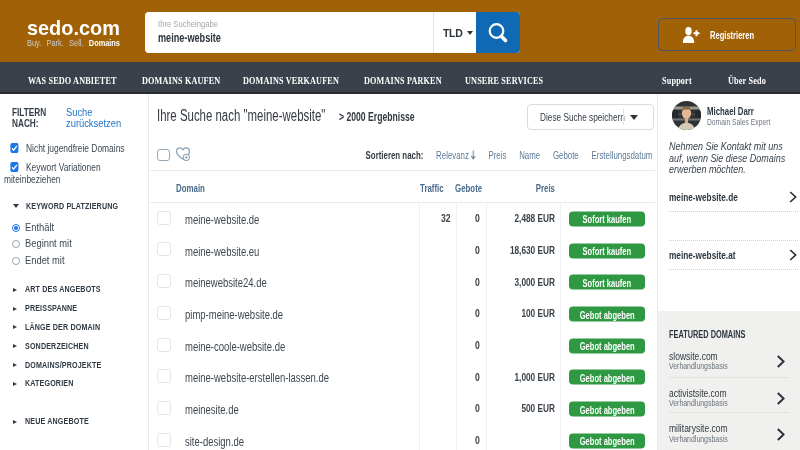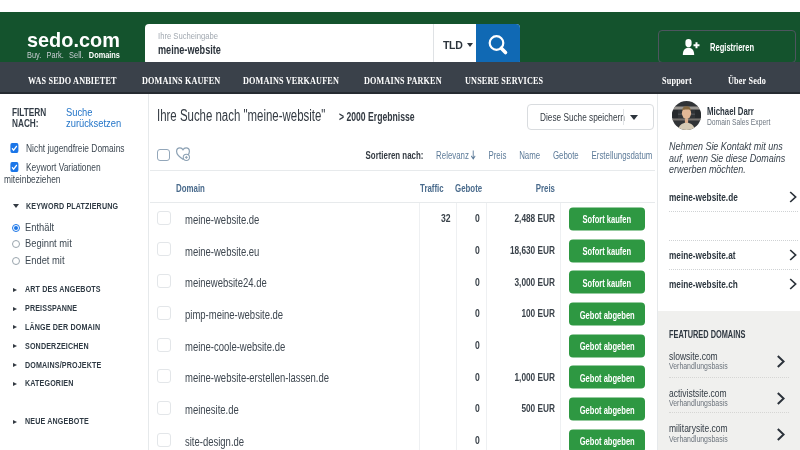--- a/index.html
+++ b/index.html
@@ -1,20 +1,20 @@
 <!DOCTYPE html>
 <html><head>
 <meta charset="utf-8">
 <style>
   * { margin:0; padding:0; box-sizing:border-box; }
   body { font-family:"Liberation Sans", sans-serif; background:#fff; -webkit-font-smoothing:antialiased; }
   .page { position:relative; width:800px; height:450px; overflow:hidden; background:#fff; transform:translateZ(0); }
 
   
-  .header { position:absolute; left:0; top:0; width:800px; height:62px; background:#14532d;margin-top:12px; }
+  .header { position:absolute; left:0; top:0; width:800px; height:62px; background:#a16207; }
   .navbar { position:absolute; left:0; top:62px; width:800px; height:32px; background:#3a414a; border-bottom:2px solid #262b31;font-family:Liberation Serif, serif; }
 
   .logo { position:absolute; left:27px; top:0; color:#fff; }
   .logo-title { position:absolute; left:0; top:18.7px; font-size:20.5px; font-weight:700; line-height:18px; transform:scaleX(0.97); transform-origin:0 0; white-space:nowrap; }
   .logo-tag { position:absolute; left:0; top:37.5px; font-size:9px; color:#c9cdd3; word-spacing:4px; transform:scaleX(0.82); transform-origin:0 0; white-space:nowrap; }
   .logo-tag b { color:#fff; }
   .cx { display:inline-block; transform:scaleX(0.78); transform-origin:0 50%; white-space:nowrap; }
 
   .searchbar { position:absolute; left:145px; top:12px; width:375px; height:41px; background:#fff; border-radius:4px; }
   .search-label { position:absolute; left:13px; top:7px; font-size:9px; color:#a2a9b1; transform:scaleX(0.85); transform-origin:0 0; white-space:nowrap; }
@@ -83,21 +83,21 @@
 
   .col-div { position:absolute; top:108.5px; height:247.5px; width:1px; background:#eef0f2; }
 
   .rows { position:absolute; left:0; top:108.3px; width:505px; }
   .row { position:relative; height:31.7px; }
   .row-cb { position:absolute; left:7px; top:8.5px; width:14px; height:14px; border:1px solid #e3e6e9; border-radius:3px; background:#fff; cursor:pointer; }
   .row-domain { position:absolute; left:35px; top:calc(50% + 0.7px); transform:translateY(-50%) scaleX(0.73); transform-origin:0 50%; font-size:13px; color:#3e4750; cursor:pointer; white-space:nowrap; }
   .row-traffic { position:absolute; left:268.5px; width:31.5px; top:50%; transform:translateY(-50%) scaleX(0.75); transform-origin:100% 50%; text-align:right; font-size:11.5px; font-weight:700; color:#3a424a; }
   .row-bids { position:absolute; left:306px; width:23.7px; top:50%; transform:translateY(-50%) scaleX(0.75); transform-origin:100% 50%; text-align:right; font-size:11.5px; font-weight:700; color:#3a424a; }
   .row-price { position:absolute; left:336px; width:69px; top:50%; transform:translateY(-50%) scaleX(0.72); transform-origin:100% 50%; text-align:right; font-size:11.5px; font-weight:700; color:#3a424a; }
-  .row-btn { position:absolute; left:418.5px; top:calc(50% + 0.8px); transform:translateY(-50%); width:76px; height:23px; background:#2e9842; border:none; border-radius:4px; color:#fff; font-size:10.5px; font-weight:700; font-family:inherit; cursor:pointer; padding:0; }
+  .row-btn { position:absolute; left:418.5px; top:calc(50% + 0.8px); transform:translateY(-50%); width:76px; height:15px; background:#2e9842; border:none; border-radius:4px; color:#fff; font-size:10.5px; font-weight:700; font-family:inherit; cursor:pointer; padding:0; }
   .row-btn span { display:inline-block; transform:scaleX(0.72); transform-origin:50% 50%; white-space:nowrap; }
 
   
   .rsb { position:absolute; left:658px; top:94px; width:142px; height:356px; background:#fff; }
   .avatar { position:absolute; left:14px; top:7px; width:29px; height:29px; border-radius:50%; overflow:hidden; }
   .expert-name { position:absolute; left:49px; top:11px; font-size:11px; font-weight:700; color:#2c363f; transform:scaleX(0.71); transform-origin:0 0; white-space:nowrap; }
   .expert-role { position:absolute; left:49px; top:21.5px; font-size:9.5px; color:#6e7781; transform:scaleX(0.71); transform-origin:0 0; white-space:nowrap; }
   .contact-msg { position:absolute; left:11px; top:47px; width:150px; font-size:11.5px; font-style:italic; color:#39434d; line-height:11.5px; transform:scaleX(0.78); transform-origin:0 0; }
   .cd-item { position:absolute; left:11px; width:128px; height:29px; display:flex; align-items:center; justify-content:space-between; cursor:pointer; }
   .cd-name { font-size:11px; font-weight:700; color:#2c363f; transform:scaleX(0.75); transform-origin:0 50%; white-space:nowrap; }
@@ -332,26 +332,20 @@
     </div>
     <div class="cd-sep" style="top:116.5px"></div>
     <div class="cd-sep" style="top:145.5px"></div>
     <div class="cd-item" style="top:146.5px">
       <span class="cd-name">meine-website.at</span>
       <svg width="8" height="12" viewBox="0 0 8 12">
           <path d="M1.2 1 L6.6 6 L1.2 11" fill="none" stroke="#2b323a" stroke-width="1.7"></path>
         </svg>
     </div>
     <div class="cd-sep" style="top:174.5px"></div>
-    <div class="cd-item" style="top:175.5px">
-      <span class="cd-name">meine-website.ch</span>
-      <svg width="8" height="12" viewBox="0 0 8 12">
-          <path d="M1.2 1 L6.6 6 L1.2 11" fill="none" stroke="#2b323a" stroke-width="1.7"></path>
-        </svg>
-    </div>
 
     <div class="featured">
       <div class="f-title">FEATURED DOMAINS</div>
 
       <div class="f-item" style="top:39.5px">
         <div class="f-name">slowsite.com</div>
         <div class="f-note">Verhandlungsbasis</div>
       </div>
       <svg class="f-chev" style="top:44px" width="9" height="13" viewBox="0 0 9 13">
           <path d="M1.8 1 L7.6 6.5 L1.8 12" fill="none" stroke="#2b323a" stroke-width="2"></path>

